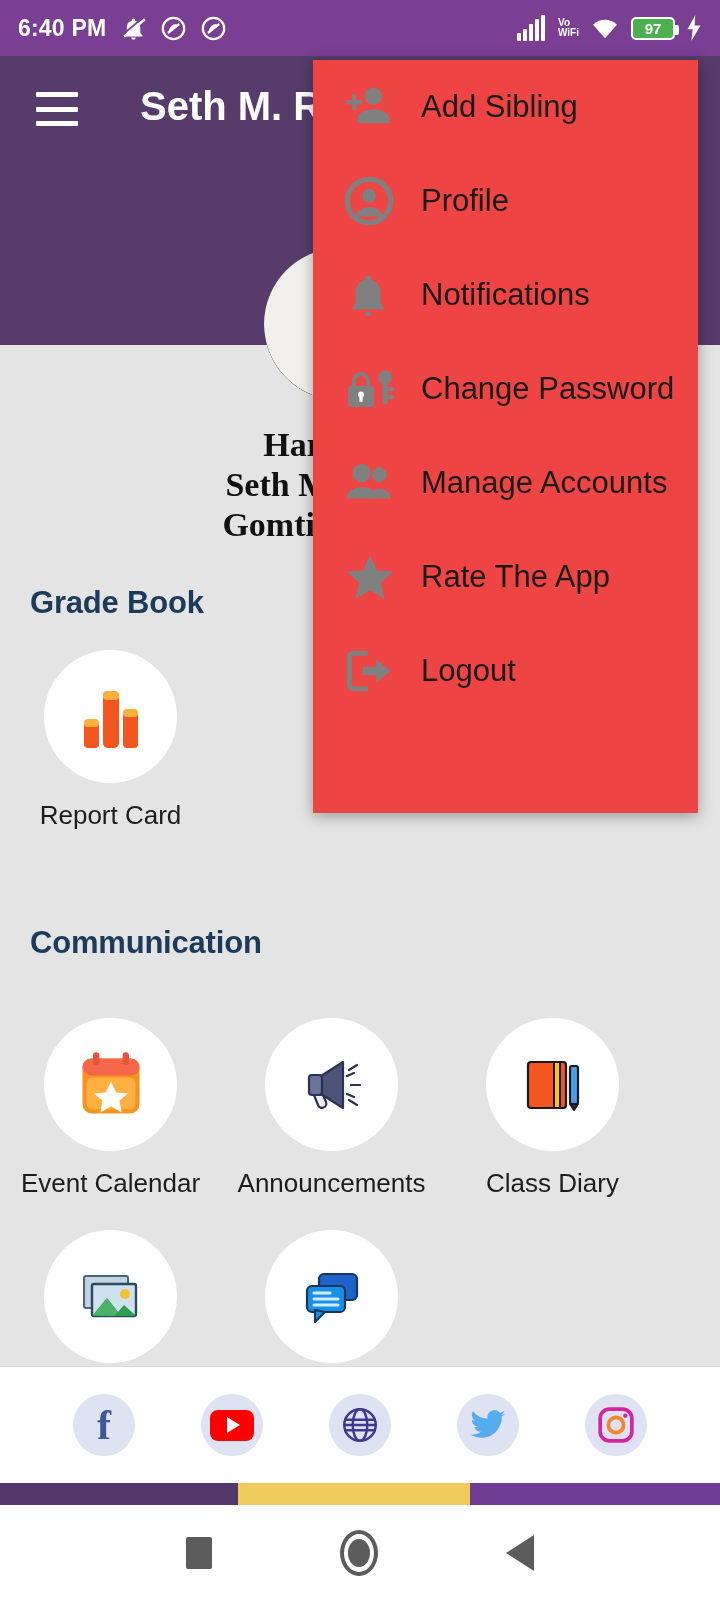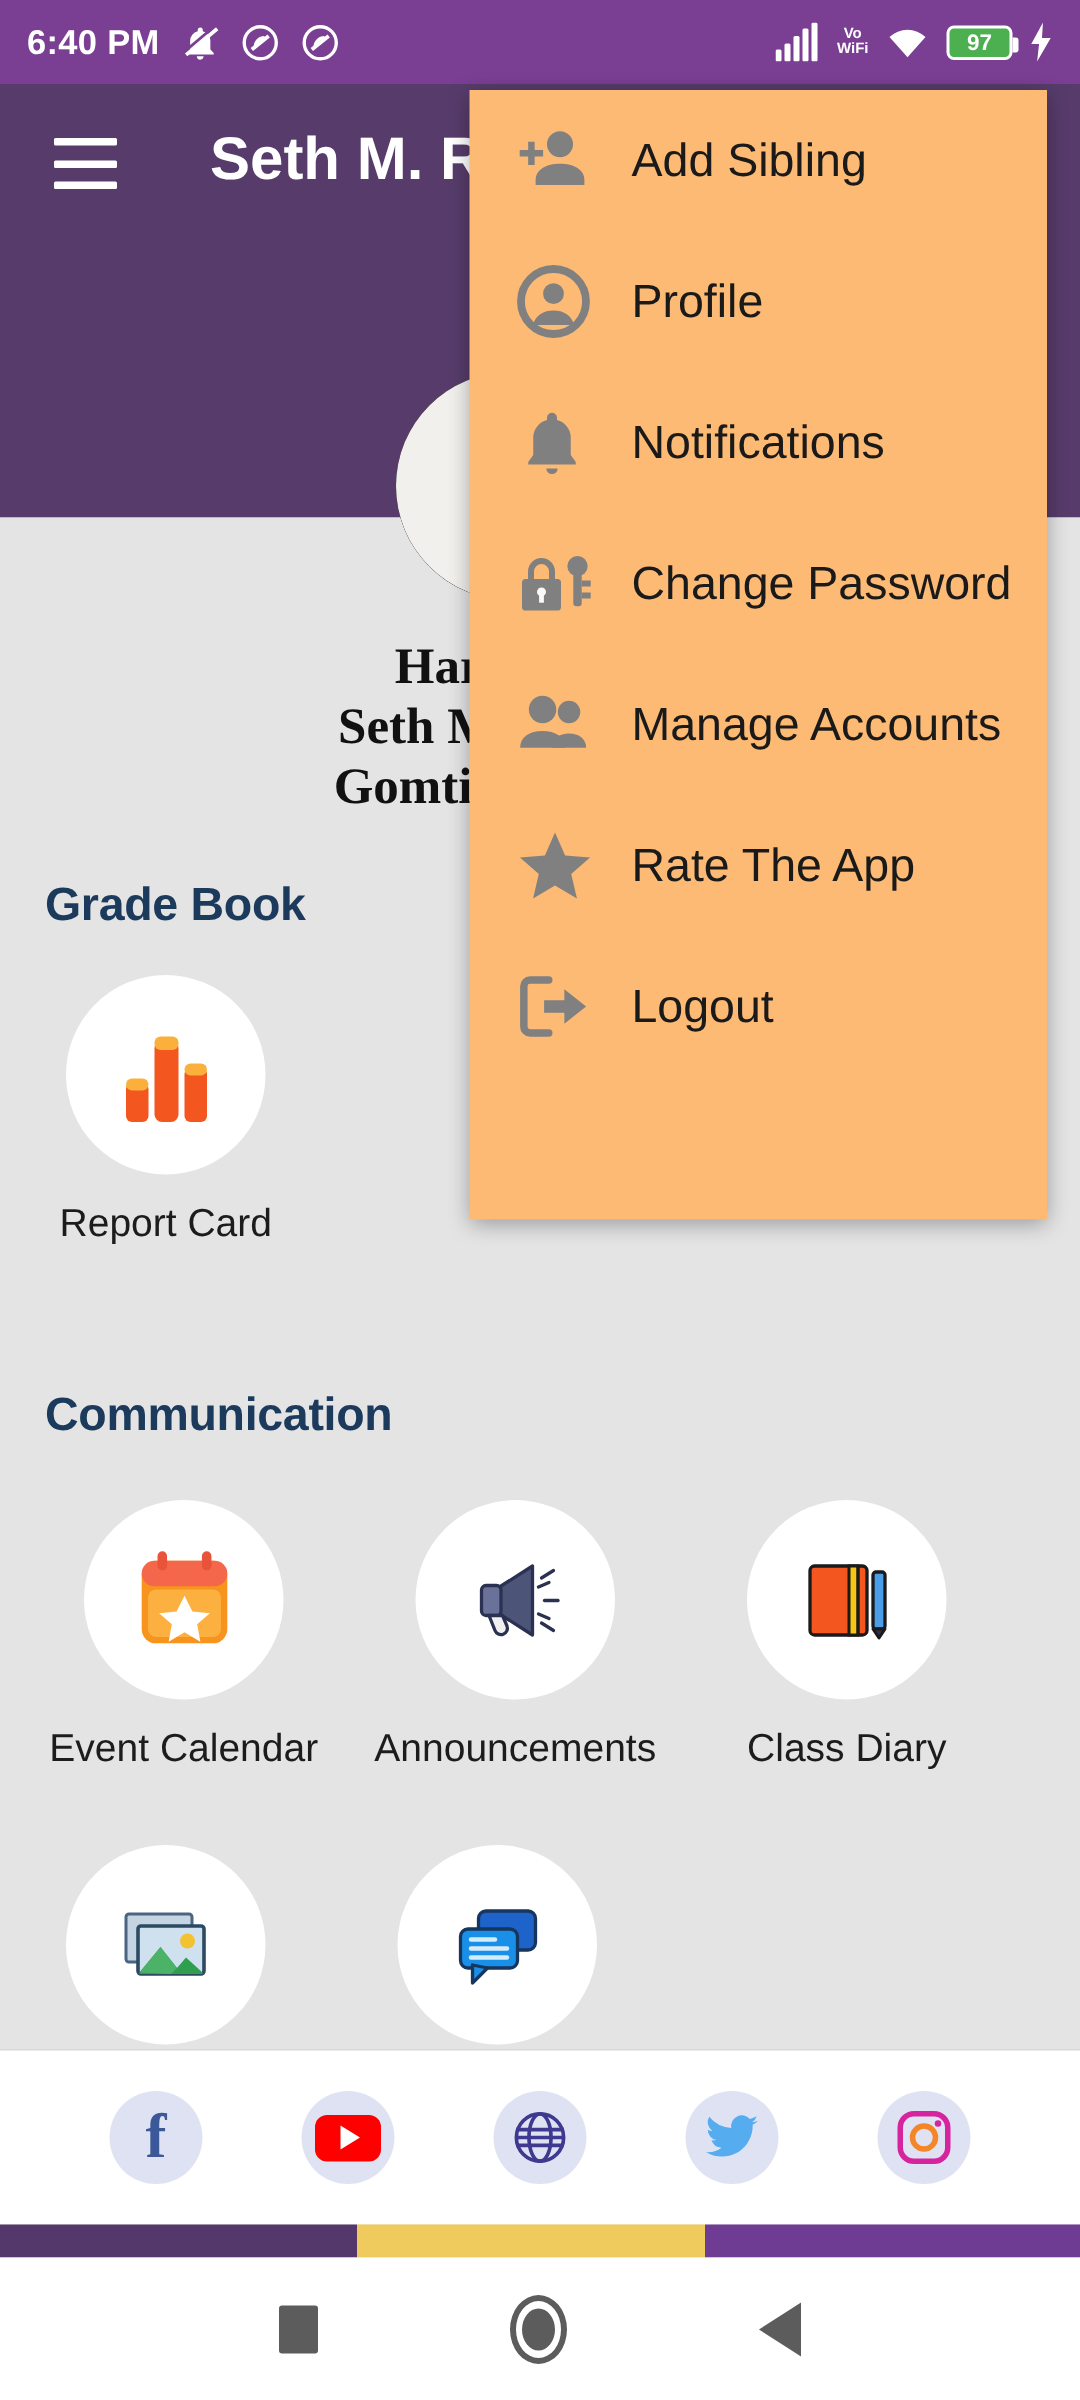--- a/index.html
+++ b/index.html
@@ -15,21 +15,21 @@
   .statusbar {
     position:absolute; top:0; left:0; width:720px; height:56px;
     background:#7a3e93; color:#ffffff;
     display:flex; align-items:center; padding:0 18px;
   }
   .sb-time { font-size:23px; font-weight:bold; letter-spacing:.2px; }
   .sb-left-icons { display:flex; align-items:center; gap:13px; margin-left:14px; }
   .sb-spacer { flex:1; }
   .sb-right-icons { display:flex; align-items:center; gap:11px; }
   .sb-ico { display:block; }
-  .vowifi { font-size:10px; line-height:10px; font-weight:bold; text-align:center; }
+  .vowifi { font-size:10px; line-height:10px; font-weight:bold; }
   .battery {
     border:2px solid #ffffff; border-radius:5px; width:44px; height:23px;
     display:flex; align-items:center; justify-content:center; position:relative;
     background:#4caf50;
   }
   .battery:after {
     content:""; position:absolute; right:-6px; top:6px; width:4px; height:10px;
     background:#ffffff; border-radius:0 2px 2px 0;
   }
   .battery span { font-size:15px; font-weight:bold; color:#ffffff; }
@@ -132,21 +132,21 @@
   }
   .nav-home i { width:22px; height:28px; background:#5c5c5c; border-radius:50%; display:block; }
   .nav-back {
     width:0; height:0; border-right:28px solid #5c5c5c;
     border-top:18px solid transparent; border-bottom:18px solid transparent; cursor:pointer;
   }
 
   
   .menu {
     position:absolute; left:313px; top:60px; width:385px; height:753px;
-    background:#fdba74; z-index:50;
+    background:#ef4444; z-index:50;
     box-shadow:0 3px 14px rgba(0,0,0,.34);
   }
   .menu-item {
     display:flex; align-items:center; height:94px; padding-left:30px; cursor:pointer;
   }
   .mi-icon { width:62px; display:flex; align-items:center; justify-content:flex-start; color:#808080; }
   .mi-label { font-size:31px; color:#1a1a1a; margin-left:16px; white-space:nowrap; }
 </style>
 </head>
 <body>
@@ -233,21 +233,21 @@
             <rect x="27" y="9" width="16" height="9" rx="4" fill="#fbb03b"></rect>
             <rect x="47" y="30" width="15" height="36" rx="4" fill="#f4561f"></rect>
             <rect x="47" y="27" width="15" height="8" rx="4" fill="#fbb03b"></rect>
           </svg>
         </div>
         <div class="tile-label">Report Card</div>
       </div>
     </div>
 
     <div class="section-title" style="top:580px;">Communication</div>
-    <div class="grid" style="top:655px;padding-left:12px;">
+    <div class="grid" style="top:673px;">
 
       <div class="tile">
         <div class="tile-circle">
           <svg width="74" height="74" viewBox="0 0 70 70">
             <rect x="8" y="10" width="54" height="52" rx="9" fill="#f7941e"></rect>
             <rect x="8" y="10" width="54" height="16" rx="8" fill="#f4674a"></rect>
             <rect x="18" y="4" width="6" height="12" rx="3" fill="#e8533a"></rect>
             <rect x="46" y="4" width="6" height="12" rx="3" fill="#e8533a"></rect>
             <rect x="12" y="28" width="46" height="30" rx="5" fill="#fcb040"></rect>
             <path d="M35 32 l5 10 11 1 -8 7 2 11 -10 -6 -10 6 2 -11 -8 -7 11 -1 z" fill="#ffffff"></path>

